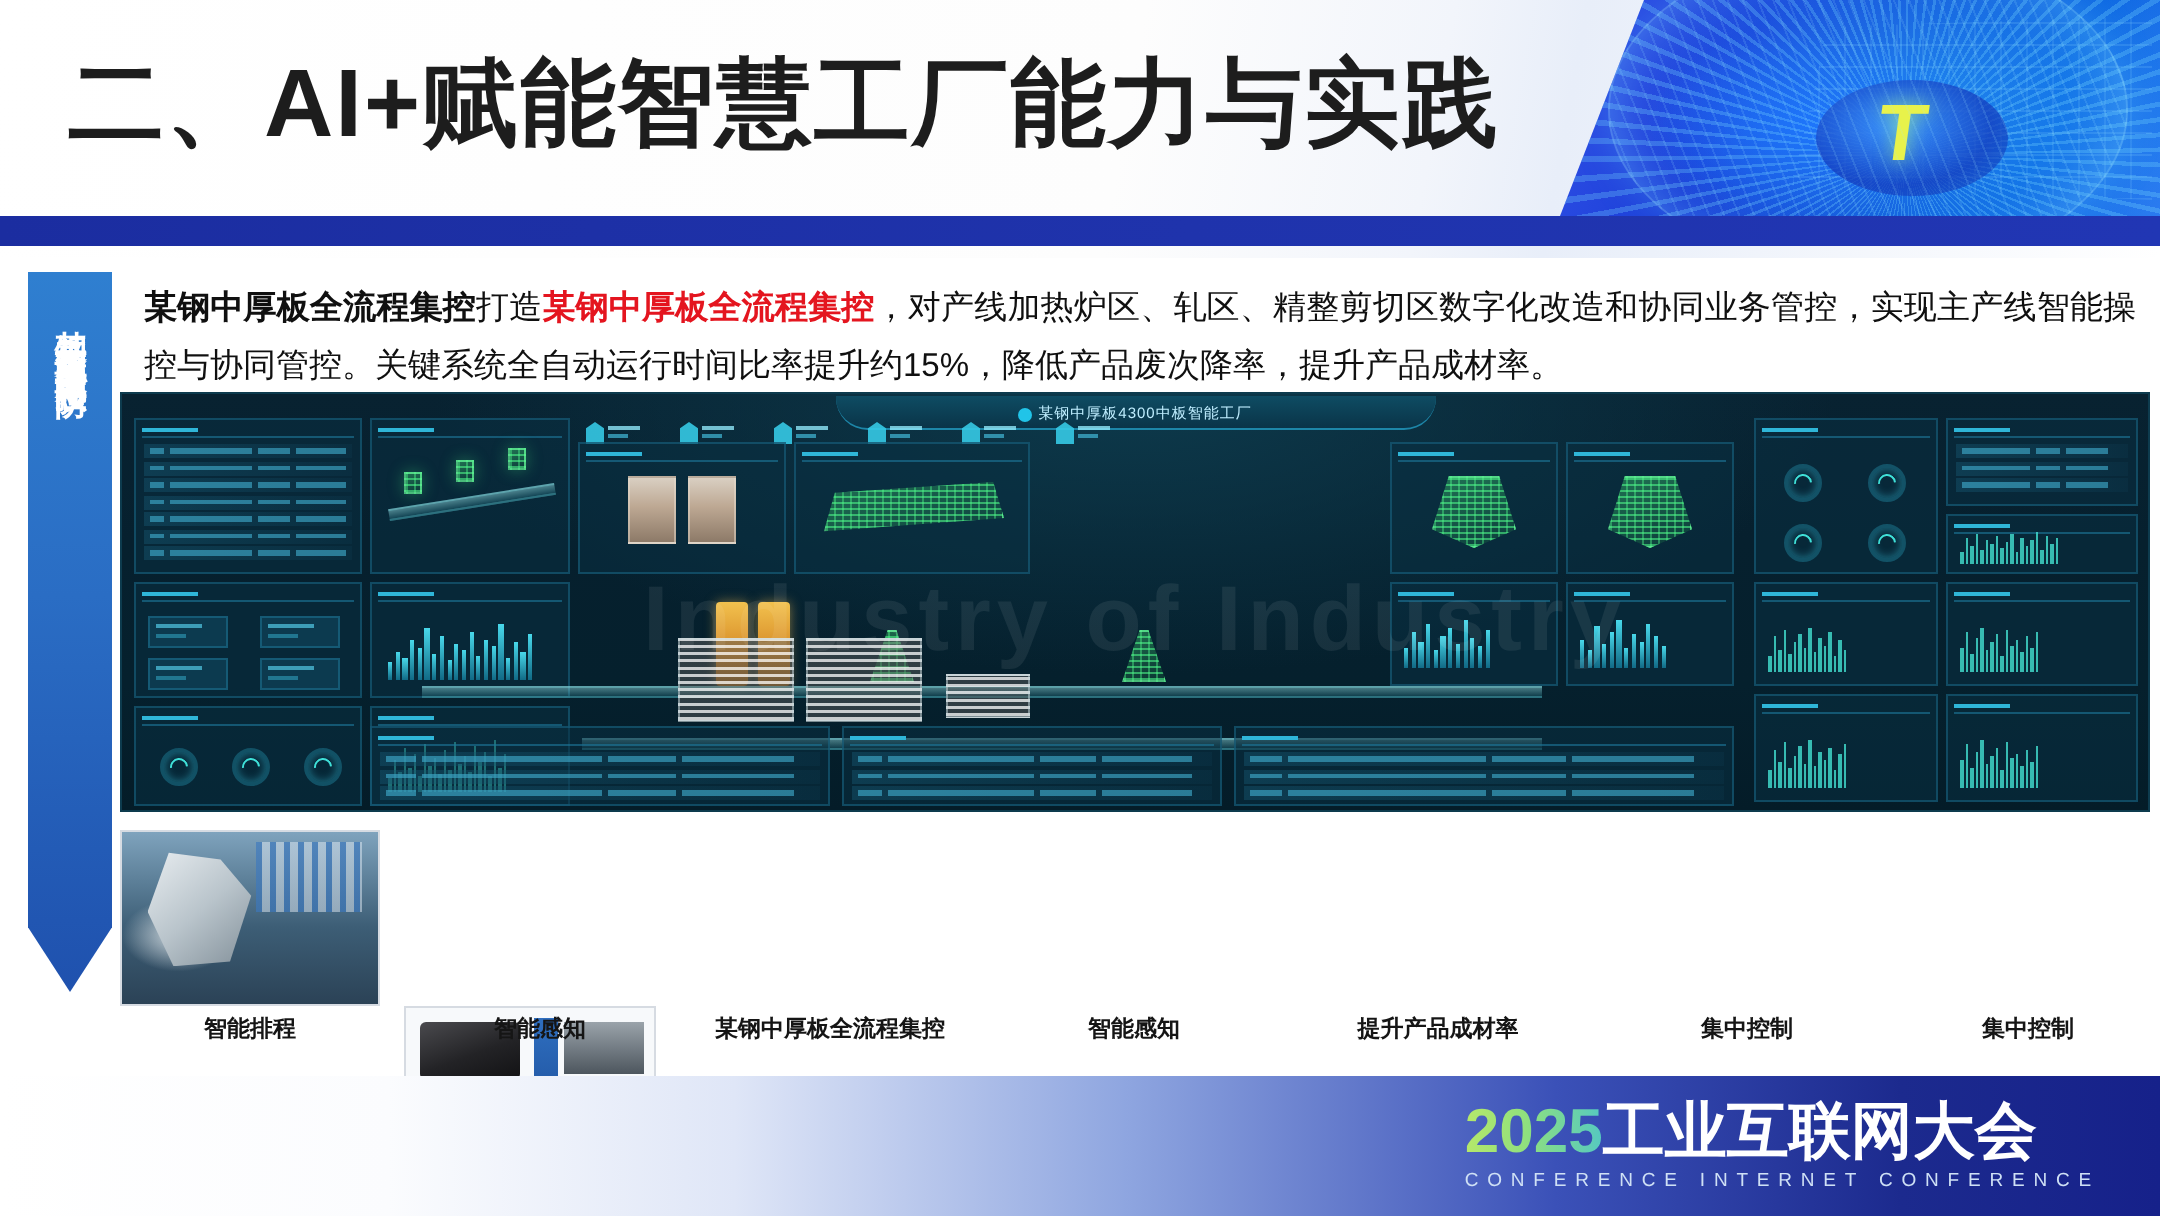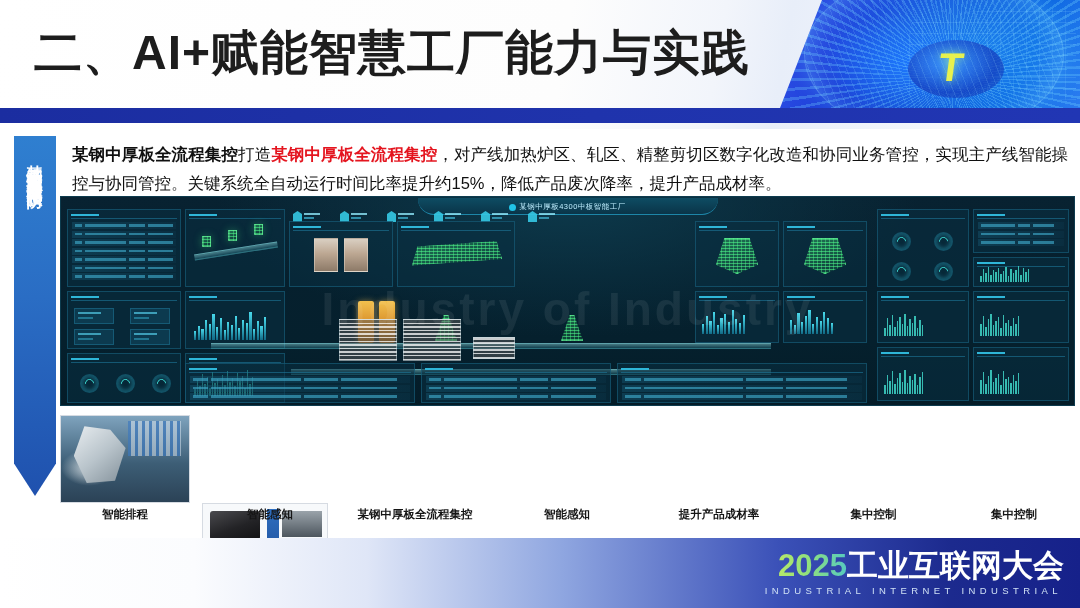--- a/index.html
+++ b/index.html
@@ -278,21 +278,21 @@
   .tcap {
     position:absolute; top:92px; font-size:11.5px; font-weight:bold;
     color:#151515; text-align:center; white-space:nowrap;
   }
 
   
   .footer {
     position:absolute; left:0; top:538px; width:1080px; height:70px;
     background:linear-gradient(90deg,#ffffff 0%,#fbfcfe 18%,#dfe6f7 34%,#8fa6e0 52%,#3b51b8 72%,#1c2a8e 88%,#16218a 100%);
   }
-  .fl-wrap { position:absolute; right:16px; top:10px; text-align:right; }
+  .fl-wrap { position:absolute; right:28px; top:10px; }
   .fl-main {
     font-size:31px; font-weight:bold; letter-spacing:0px; line-height:36px;
     white-space:nowrap;
   }
   .fl-year {
     background:linear-gradient(90deg,#b6e86a 0%,#8fe07e 45%,#56c9c0 100%);
     -webkit-background-clip:text; background-clip:text; color:transparent;
   }
   .fl-cn { color:#ffffff; }
   .fl-sub {
@@ -874,15 +874,15 @@
   <div class="tcap" style="left:746px; width:135px;">集中控制</div>
 
   <div class="tcap" style="left:893px; width:122px;">集中控制</div>
 </div>
 
 <div class="footer">
   <div class="fl-wrap">
     <div class="fl-main">
       <span class="fl-year">2025</span><span class="fl-cn">工业互联网大会</span>
     </div>
-    <div class="fl-sub">INDUSTRIAL INTERNET INDUSTRIAL</div>
+    <div class="fl-sub">CONFERENCE INTERNET CONFERENCE</div>
   </div>
 </div>
 
 </body></html>

